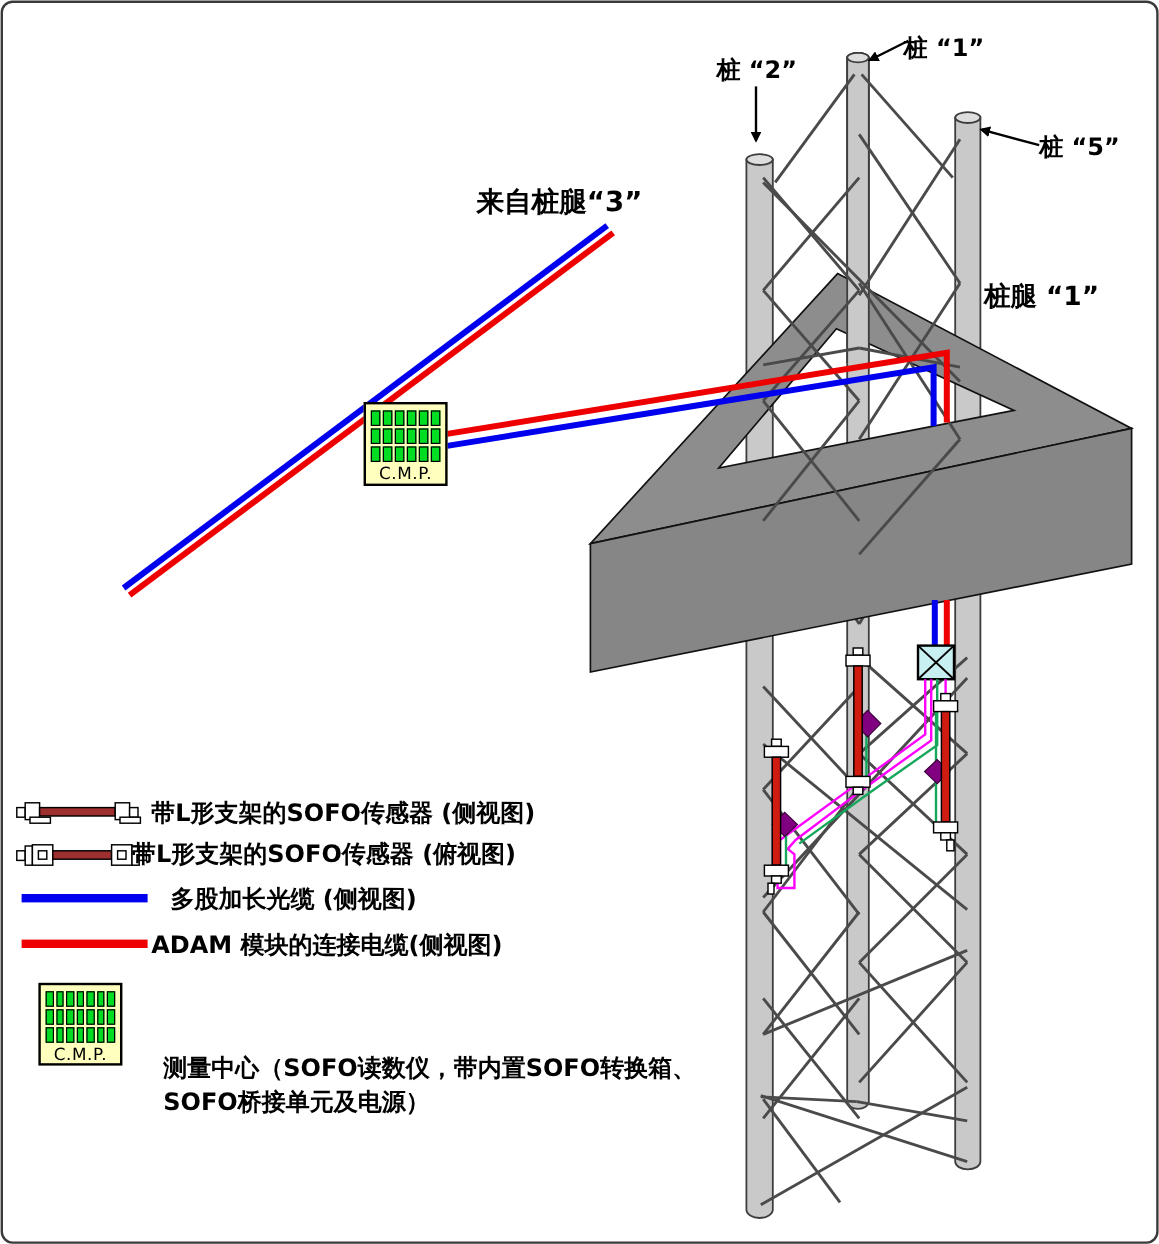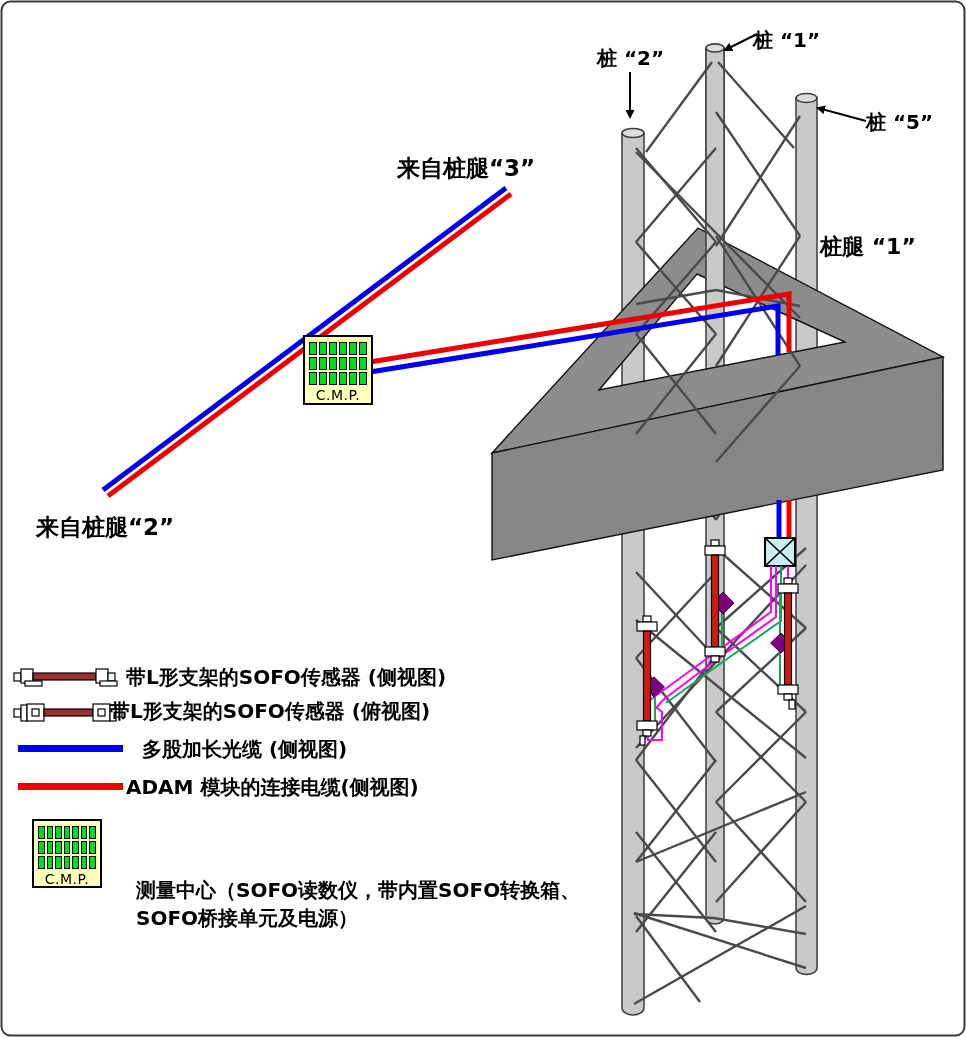--- a/index.html
+++ b/index.html
@@ -175,21 +175,20 @@
     <line x1="757" y1="34" x2="725" y2="50" marker-end="url(#arr)"></line>
     <line x1="866" y1="121" x2="818" y2="108" marker-end="url(#arr)"></line>
   </g>
 </svg>
 
 <div class="lbl sm" style="left:597px;top:45px;">桩 “2”</div>
 <div class="lbl sm" style="left:753px;top:27px;">桩 “1”</div>
 <div class="lbl sm" style="left:866px;top:109px;">桩 “5”</div>
 <div class="lbl md" style="left:820px;top:232px;text-align:right;">桩腿 “1”</div>
 <div class="lbl lg" style="left:397px;top:141px;margin-top:12px;">来自桩腿“3”</div>
-<div class="lbl lg" style="left:36px;top:512px;">来自桩腿“2”</div>
 
 <div class="cmpbox" style="left:303px;top:335px;width:70px;height:70px;">
   <div class="cmpgrid" style="grid-template-columns: repeat(6, 1fr);">
         <i></i>
         <i></i>
         <i></i>
         <i></i>
         <i></i>
         <i></i>
         <i></i>

